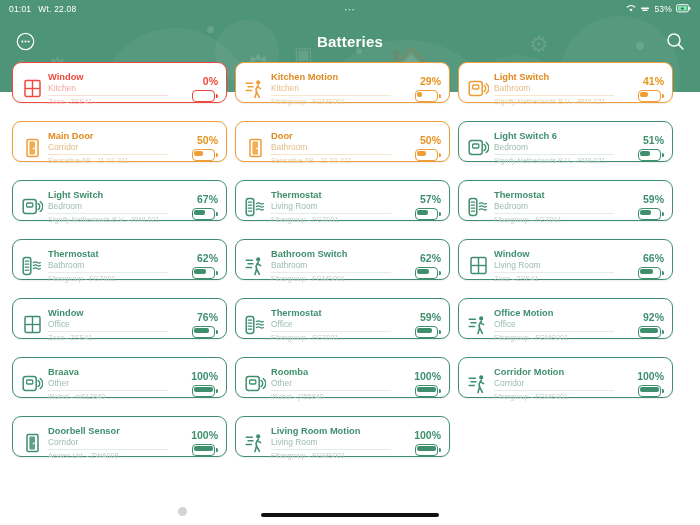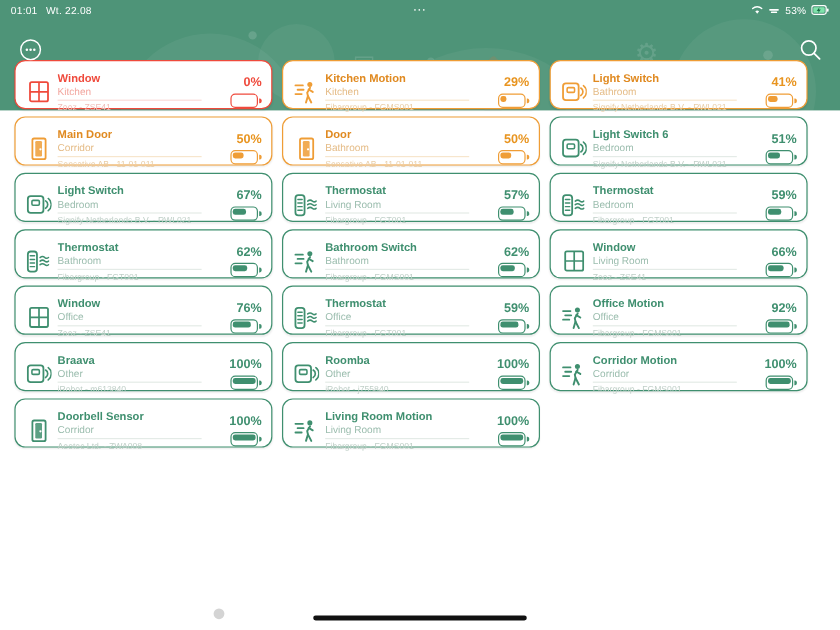--- a/index.html
+++ b/index.html
@@ -68,21 +68,21 @@
   
   .grid {
     position: absolute; top: 50px; left: 0;
     width: 700px;
     padding: 0 8px;
     display: flex; flex-wrap: wrap;
     align-content: flex-start;
   }
   .card {
     width: 215px; height: 41px;
-    margin: 0 4px 6px 4px;
+    margin: 12px 4px 6px 4px;
     background: #ffffff;
     border: 1.4px solid #3f8f6f;
     border-radius: 9px;
     display: flex; align-items: center;
     padding: 12px 8px 0 6px;
     position: relative;
     box-shadow: 0 1px 1.5px rgba(0,0,0,0.07);
   }
   .card.lvl-crit { border-color: #ef4a3c; }
   .card.lvl-low  { border-color: #ef9d36; }
@@ -206,20 +206,21 @@
     <div class="hdr-row">
       <div class="icon-btn">
         <svg width="19" height="19" viewBox="0 0 19 19">
             <circle cx="9.5" cy="9.5" r="8.2" fill="none" stroke="#fff" stroke-width="1.2"></circle>
             <circle cx="6.4" cy="9.5" r="1.05" fill="#fff"></circle>
             <circle cx="9.5" cy="9.5" r="1.05" fill="#fff"></circle>
             <circle cx="12.6" cy="9.5" r="1.05" fill="#fff"></circle>
           </svg>
       </div>
       <div class="hdr-spacer"></div>
+      <div class="hdr-title">Batteries</div>
       <div class="icon-btn">
         <svg width="19" height="19" viewBox="0 0 19 19">
             <circle cx="8" cy="8" r="6" fill="none" stroke="#fff" stroke-width="1.4"></circle>
             <line x1="12.4" y1="12.4" x2="17" y2="17" stroke="#fff" stroke-width="1.5" stroke-linecap="round"></line>
           </svg>
       </div>
     </div>
   </div>
 
   <div class="grid" id="grid">

